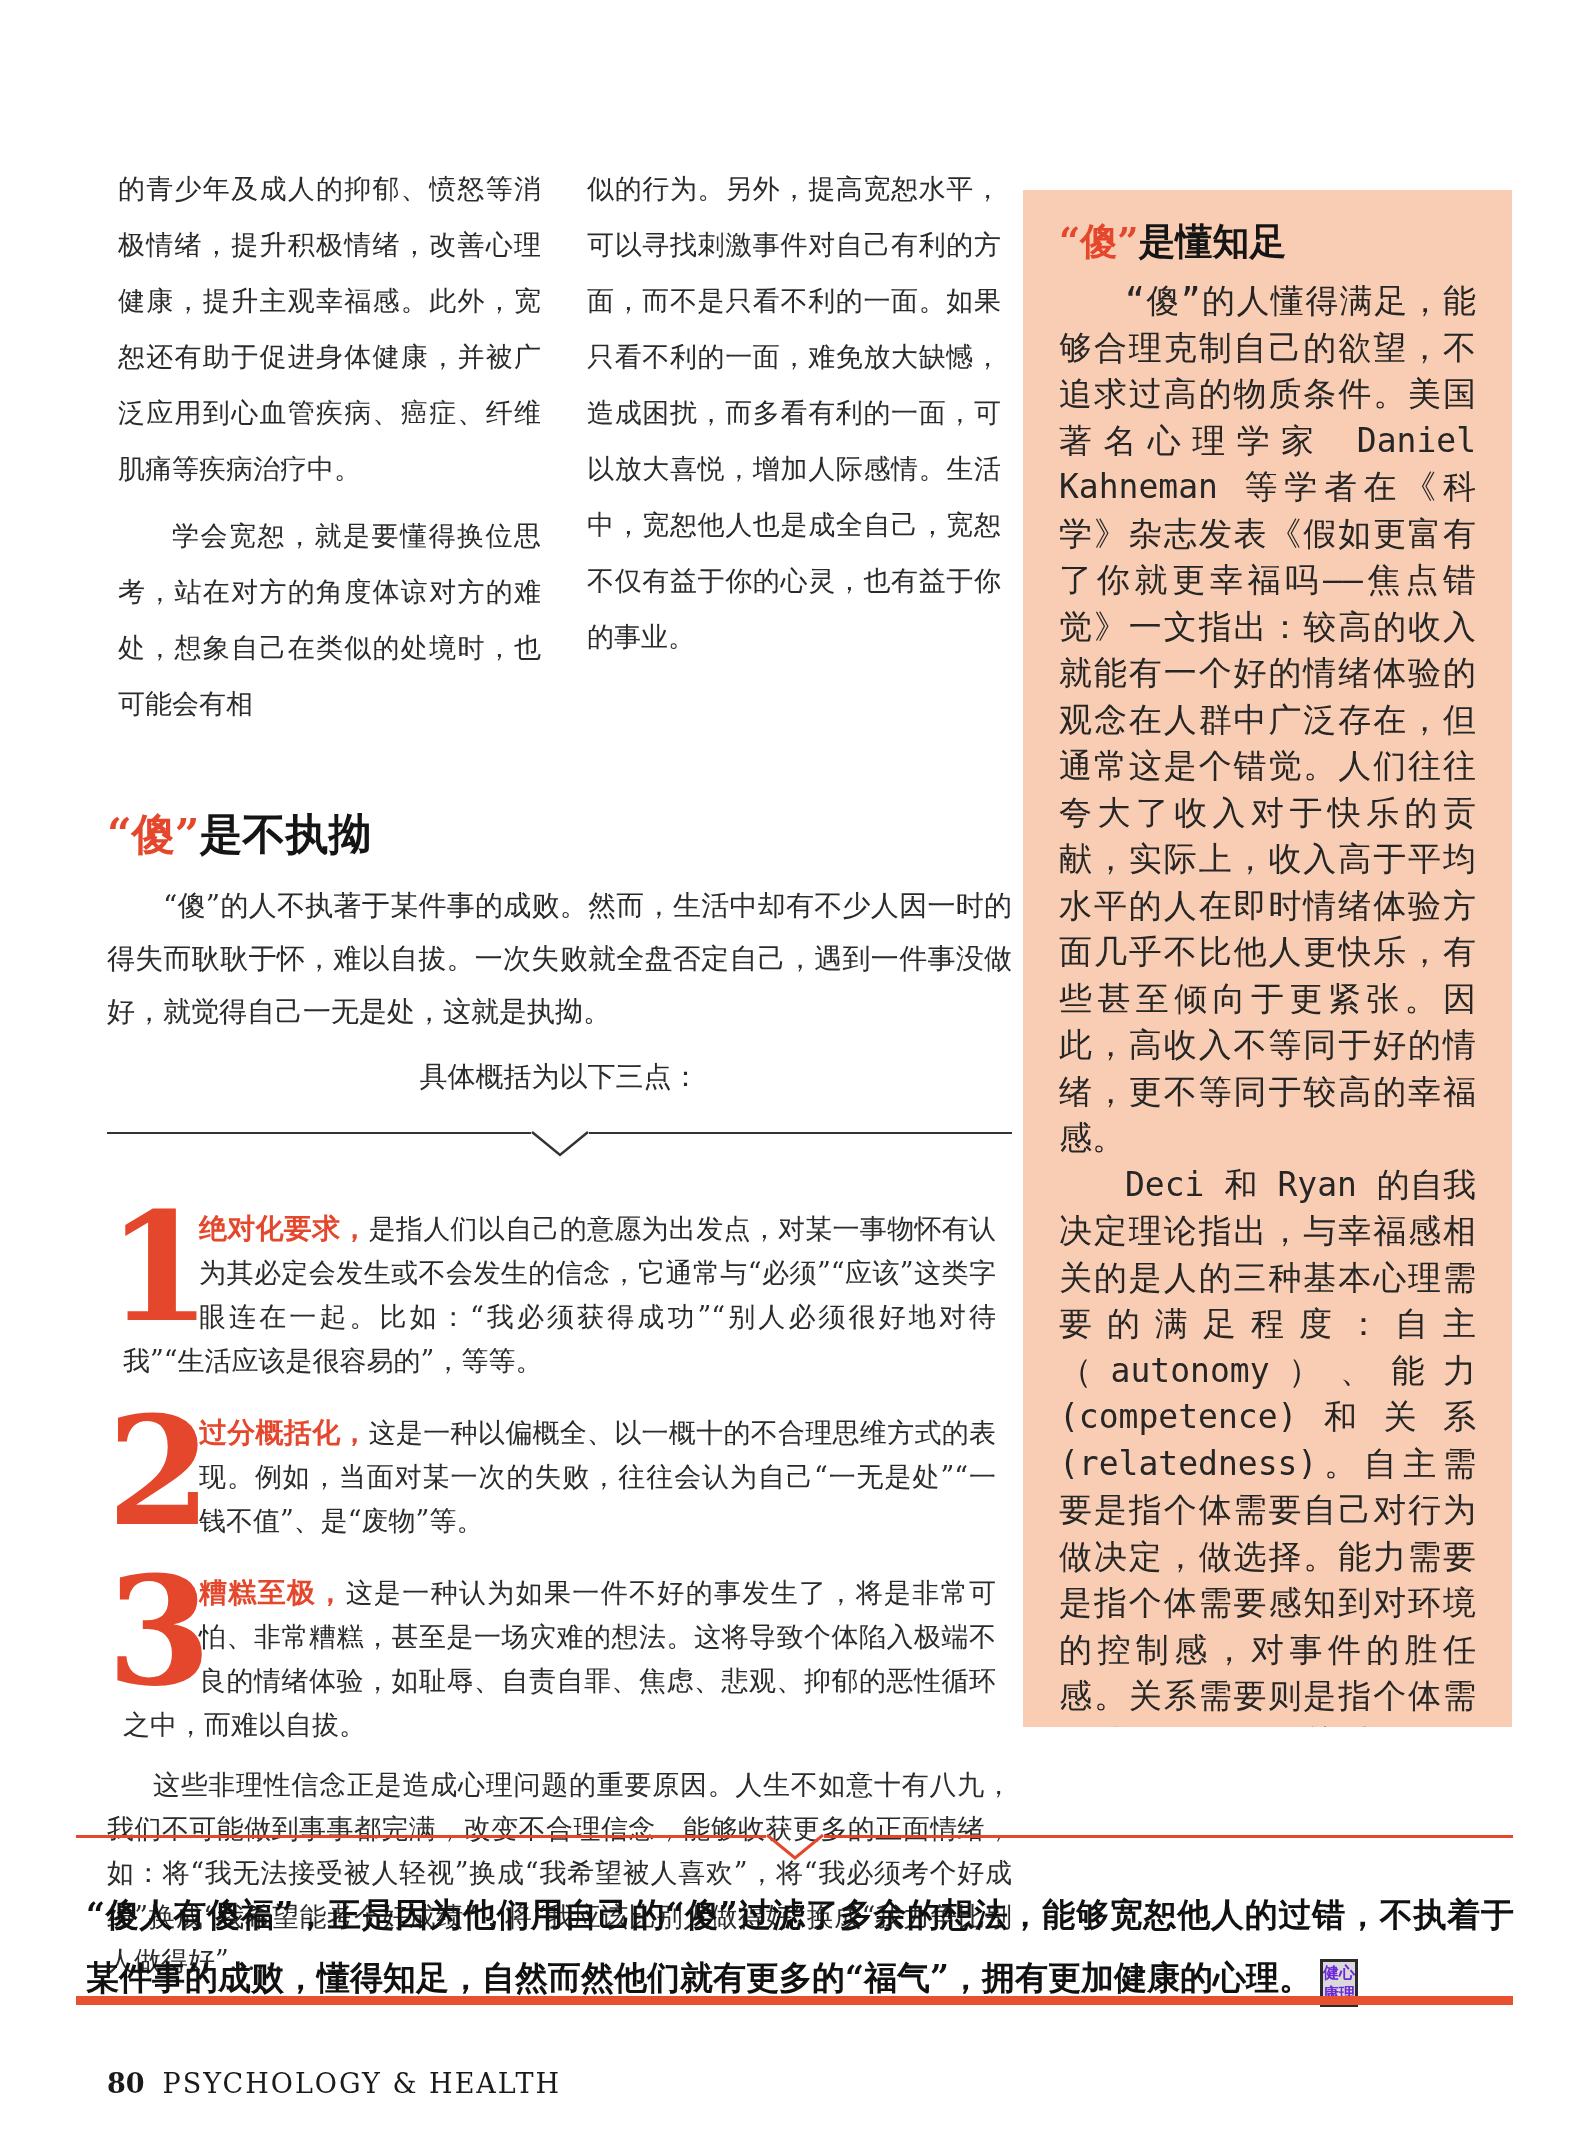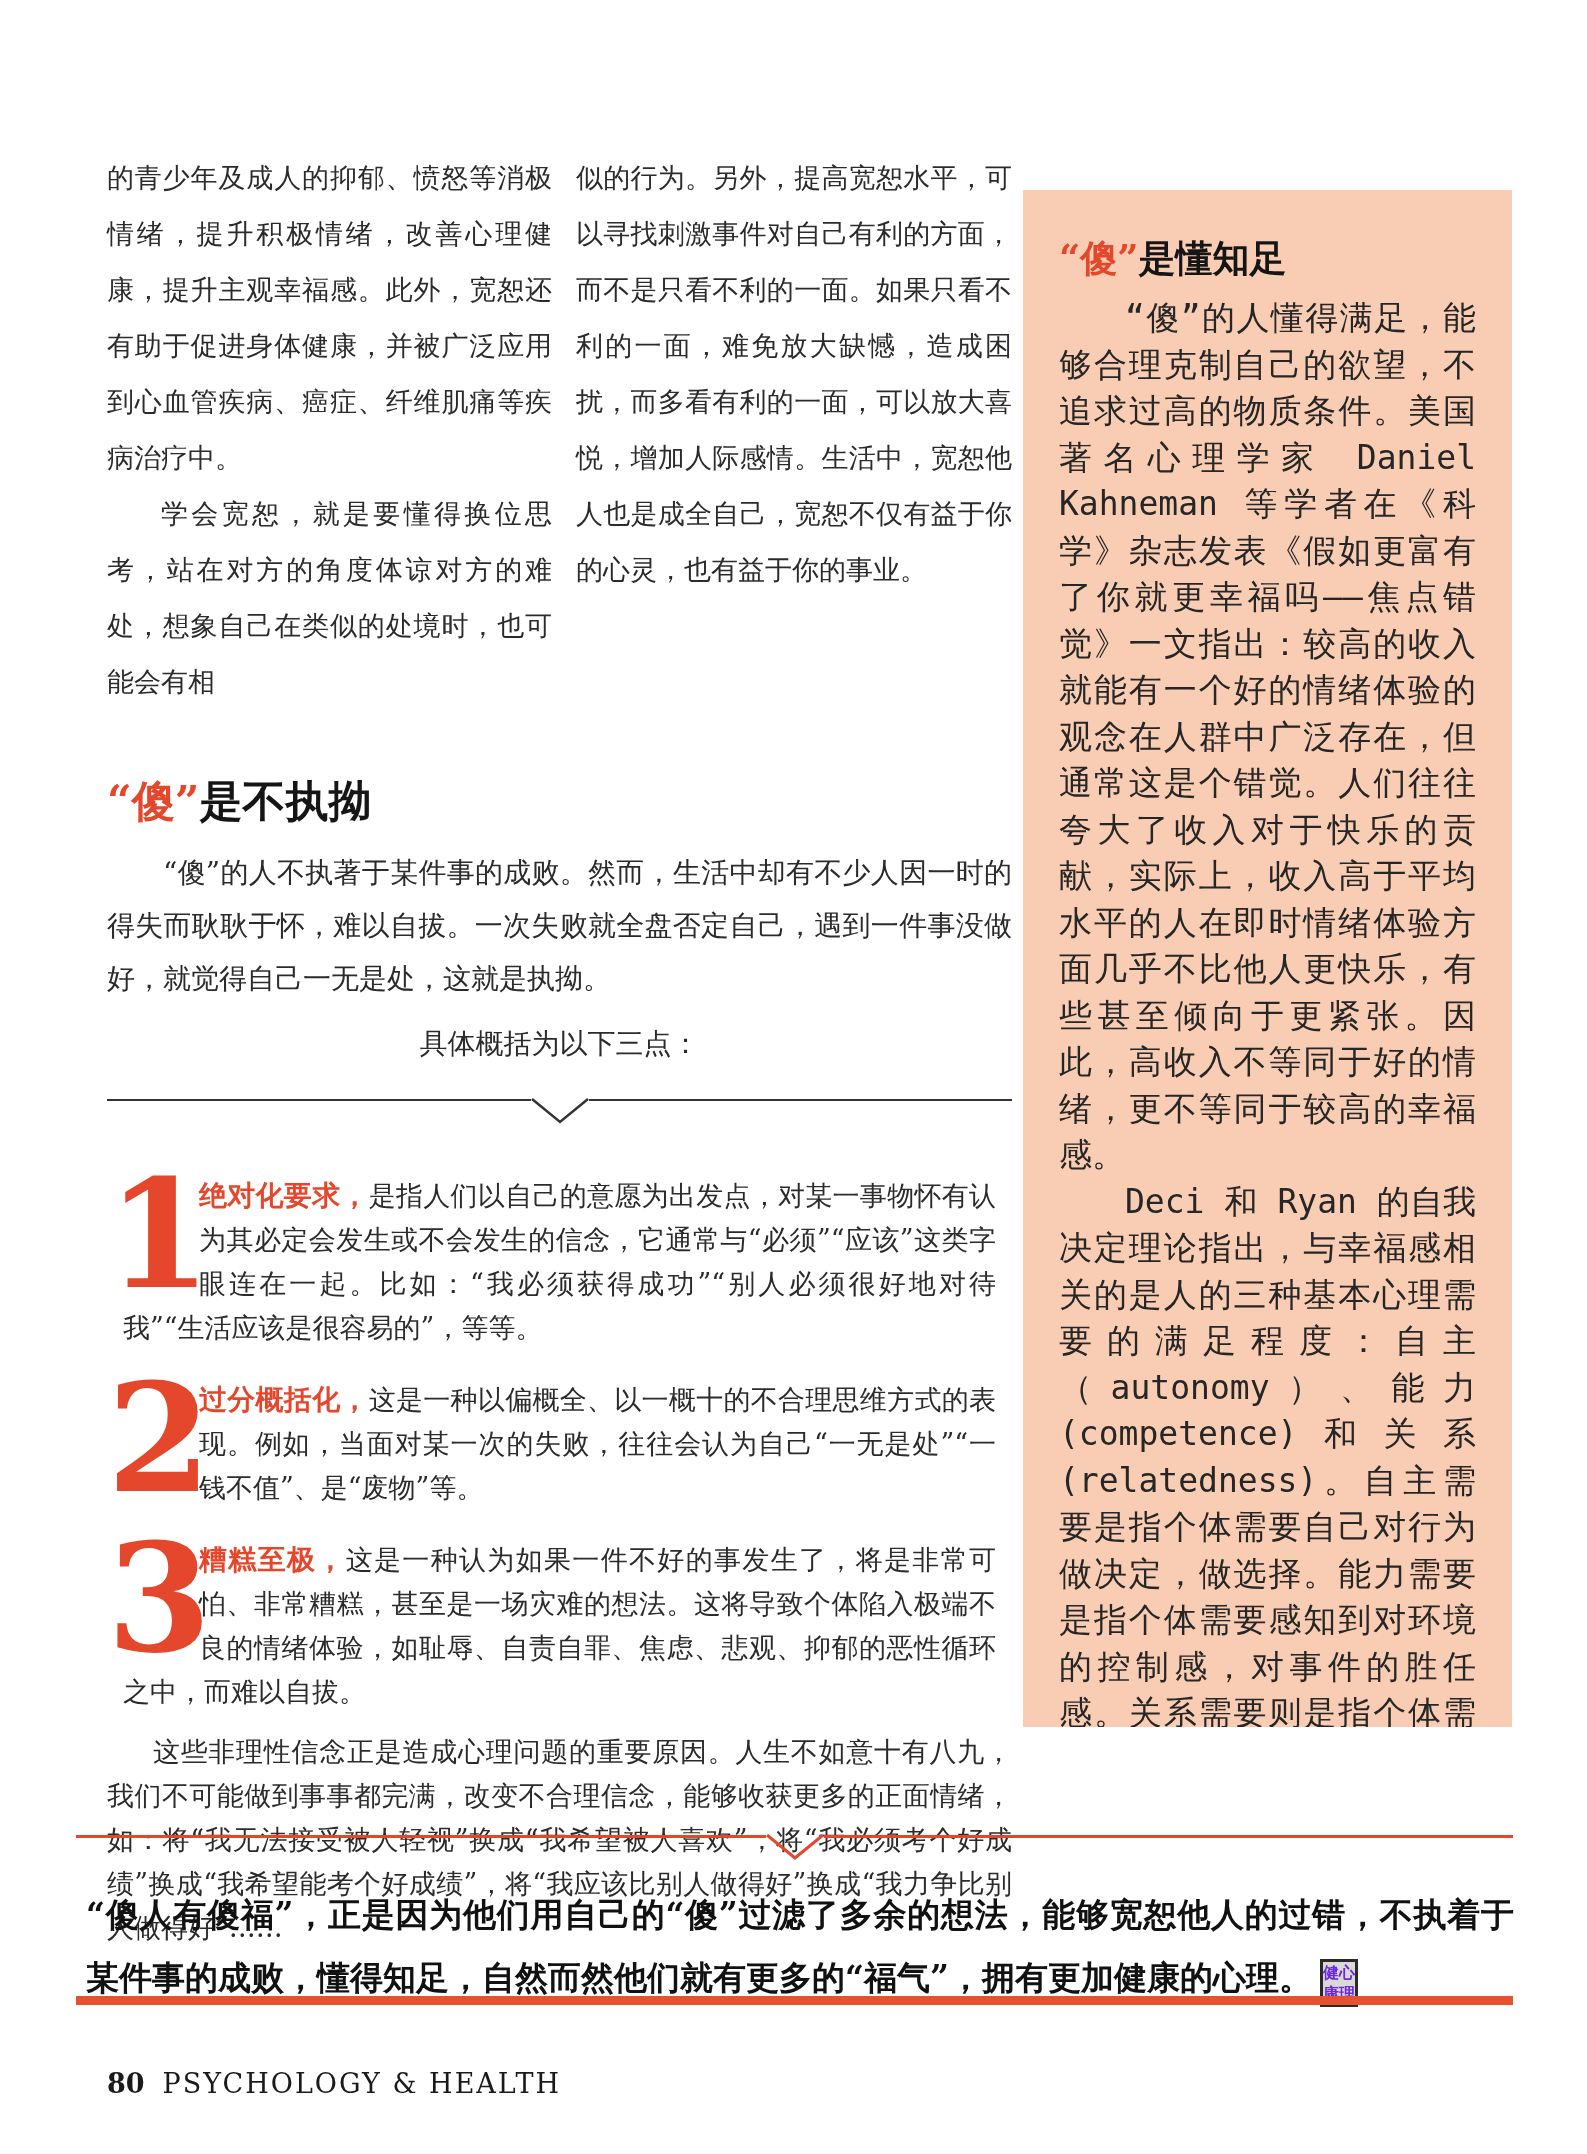--- a/index.html
+++ b/index.html
@@ -9,21 +9,21 @@
   html,body{margin:0;padding:0;background:#fff;}
   .page{
     position:relative;width:1587px;height:2154px;background:#ffffff;
     font-family:"DejaVu Serif","Liberation Serif",serif;color:var(--ink);
     overflow:hidden;
   }
   
   .main{position:absolute;left:107px;top:150px;width:905px;}
   .cols{display:flex;gap:24px;}
   .col{font-size:27px;line-height:56px;text-align:justify;color:var(--ink);}
-  .col p{margin:0;}
+  .col p{margin:11px;}
   .col .indent{text-indent:2em;}
   .col1{width:445px;}
   .col2{width:436px;}
 
   .sec-title{margin:66px 0 0 0;font-size:43px;font-weight:bold;color:#151515;line-height:1.2;}
   .sec-title .red{color:var(--red);}
   .sec-para{margin:18px 0 0 0;font-size:28px;line-height:53px;text-align:justify;text-indent:2em;}
 
   .center-lines{margin-top:10px;text-align:center;font-size:28px;line-height:57px;}
   .center-lines div{white-space:nowrap;}
@@ -45,21 +45,21 @@
     font-family:"DejaVu Sans","Liberation Sans",sans-serif;font-size:28px;}
   .item p{margin:16px;}
   .item1{margin-top:50px;}
   .item2{margin-top:28px;}
   .item3{margin-top:28px;}
   .closing{margin:2px 0 0 0;font-size:27px;line-height:44px;text-align:justify;text-indent:1.7em;}
 
   
   .sidebar{
     position:absolute;left:1023px;top:190px;width:489px;height:1537px;
-    background:#f8cdb3;box-sizing:border-box;padding:41px 36px;overflow:hidden;
+    background:#f8cdb3;box-sizing:border-box;padding:24px 36px;overflow:hidden;
   }
   .sidebar h2{margin:4px 0 14px 0;font-size:37px;font-weight:bold;color:#151515;line-height:1.25;}
   .sidebar h2 .red{color:var(--red);}
   .sidebar p{
     margin:0;font-size:33px;line-height:46.5px;text-align:justify;text-indent:2em;
     font-family:"DejaVu Sans Mono","Liberation Mono",monospace,serif;color:#262626;
   }
 
   
   .vdiv2{position:absolute;left:76px;top:1808px;width:1437px;}

